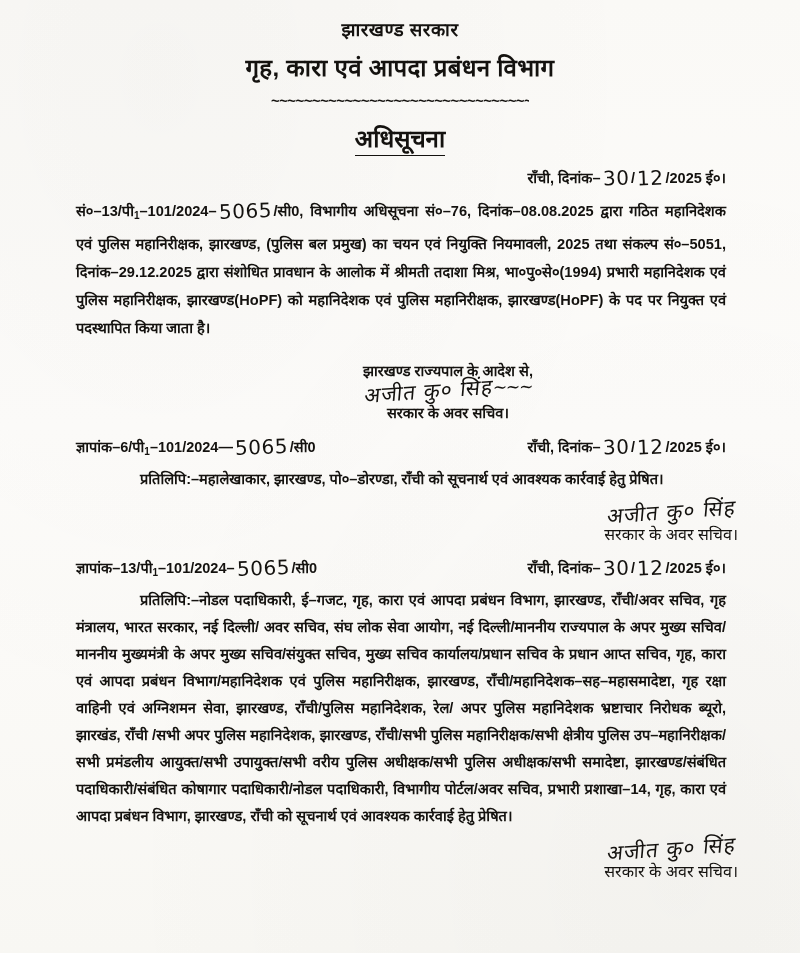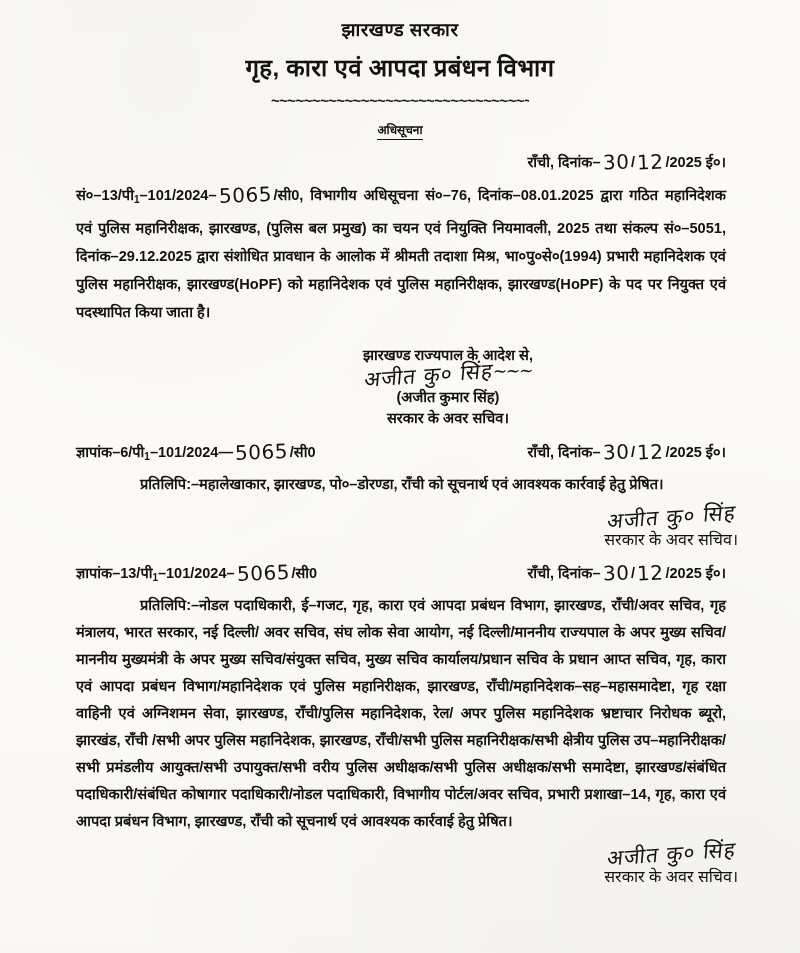--- a/index.html
+++ b/index.html
@@ -58,21 +58,21 @@
     color: #14120f;
     font-size: 15px;
     line-height: 14px;
     letter-spacing: -0.6px;
     overflow: hidden;
     white-space: nowrap;
     font-weight: 700;
   }
   .hdr-notif {
     margin-top: 13px;
-    font-size: 12px;
+    font-size: 24px;
     font-weight: 700;
     display: inline-block;
     border-bottom: 1.6px solid #14120f;
     padding-bottom: 1px;
   }
 
   
   .placedate {
     margin-top: 10px;
     padding-right: 74px;
@@ -182,34 +182,33 @@
       <div class="squiggle">~~~~~~~~~~~~~~~~~~~~~~~~~~~~~~~~~~~~~~~</div>
       <div><span class="hdr-notif">अधिसूचना</span></div>
     </div>
 
     <div class="placedate">
       <span>राँची, दिनांक–</span><span class="hw num">30</span><span>/</span><span class="hw num">12</span><span>/</span><span>2025</span>
       <span>ई०।</span>
     </div>
 
     <div class="para">
-      <span class="refno"><span>सं०–</span><span>13/पी</span><span class="sub">1</span><span>–101/2024–</span><span class="hw num">5065</span><span>/सी0,</span></span><span> विभागीय अधिसूचना सं०–76, दिनांक–08.01.2025</span>
+      <span class="refno"><span>सं०–</span><span>13/पी</span><span class="sub">1</span><span>–101/2024–</span><span class="hw num">5065</span><span>/सी0,</span></span><span> विभागीय अधिसूचना सं०–76, दिनांक–08.08.2025</span>
       <span>द्वारा गठित महानिदेशक एवं पुलिस महानिरीक्षक, झारखण्ड, (पुलिस बल प्रमुख) का चयन एवं</span>
       <span>नियुक्ति नियमावली, 2025 तथा संकल्प सं०–5051, दिनांक–29.12.2025 द्वारा संशोधित प्रावधान के</span>
       <span>आलोक में श्रीमती तदाशा मिश्र, भा०पु०से०(1994) प्रभारी महानिदेशक एवं पुलिस महानिरीक्षक,</span>
       <span>झारखण्ड(HoPF) को महानिदेशक एवं पुलिस महानिरीक्षक, झारखण्ड(HoPF) के पद पर नियुक्त एवं</span>
       <span>पदस्थापित किया जाता है।</span>
     </div>
 
     <div class="orderby">
       <div class="inner">
         <div>झारखण्ड राज्यपाल के आदेश से,</div>
         <div class="sigblock">
           <div class="sig-img"><span>अजीत कु० सिंह</span><span class="flick">~~~</span></div>
-          <div>(अजीत कुमार सिंह)</div>
           <div>सरकार के अवर सचिव।</div>
         </div>
       </div>
     </div>
 
     <div class="spacer-sm"></div>
 
     <div class="memorow">
       <span class="memo-no"><span>ज्ञापांक–6/पी</span><span class="sub">1</span><span>–101/2024—</span><span class="hw num">5065</span><span>/सी0</span></span>
       <span class="memo-dt"><span>राँची, दिनांक–</span><span class="hw num">30</span><span>/</span><span class="hw num">12</span><span>/</span><span>2025</span>

